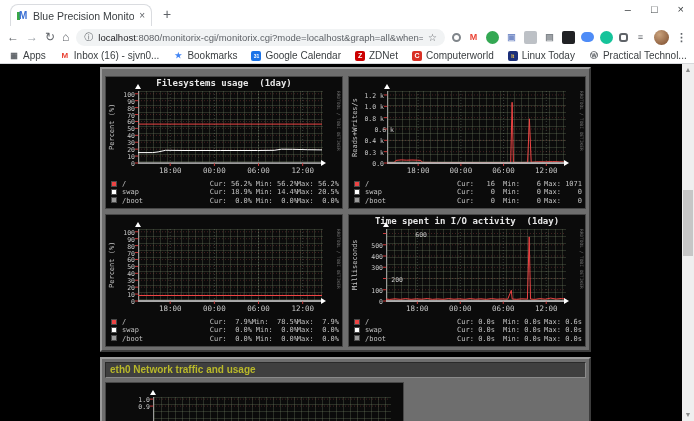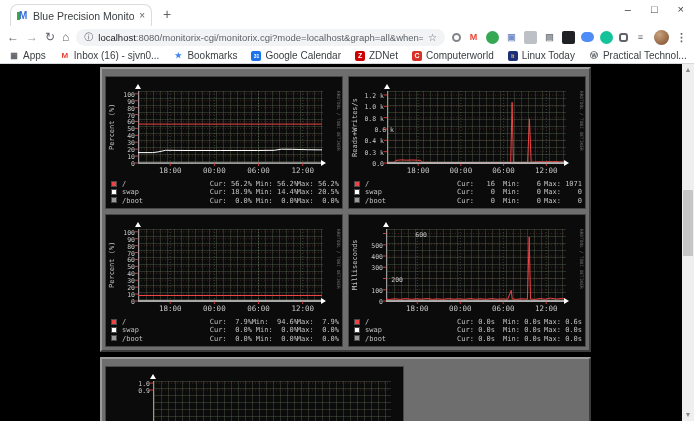--- a/index.html
+++ b/index.html
@@ -162,20 +162,21 @@
 
     <span class="bm-sep"></span>
 
   </div>
 
   <div class="content">
     <div class="mx-wrap">
       <div class="mx-box">
         <div class="mx-grid">
             <div class="gpanel std">
+              <div class="g-title">Filesystems usage  (1day)</div>
               <div class="g-ylab" style="left: 2px; top: 14px; height: 72px;">Percent (%)</div>
               <div class="g-plot" style="left: 32px; top: 14px; width: 184px; height: 72px;"></div>
               <svg class="g-svg" width="188" height="78" viewBox="-4 0 188 78" style="left: 28px; top: 14px;">
                 <line x1="-3" y1="72" x2="0" y2="72" stroke="#cc3a3a" stroke-width="1"></line>
                 <line x1="0" y1="65.07692307692308" x2="184" y2="65.07692307692308" stroke="rgba(200,85,85,0.30)" stroke-dasharray="1,2" stroke-width="1"></line>
                 <line x1="-3" y1="65.07692307692308" x2="0" y2="65.07692307692308" stroke="#cc3a3a" stroke-width="1"></line>
                 <line x1="0" y1="58.15384615384615" x2="184" y2="58.15384615384615" stroke="rgba(200,85,85,0.30)" stroke-dasharray="1,2" stroke-width="1"></line>
                 <line x1="-3" y1="58.15384615384615" x2="0" y2="58.15384615384615" stroke="#cc3a3a" stroke-width="1"></line>
                 <line x1="0" y1="51.23076923076923" x2="184" y2="51.23076923076923" stroke="rgba(200,85,85,0.30)" stroke-dasharray="1,2" stroke-width="1"></line>
                 <line x1="-3" y1="51.23076923076923" x2="0" y2="51.23076923076923" stroke="#cc3a3a" stroke-width="1"></line>
@@ -362,39 +363,40 @@
               <div class="g-xtick" style="left: 108.36px; top: 89px;">00:00</div>
               <div class="g-xtick" style="left: 152.52px; top: 89px;">06:00</div>
               <div class="g-xtick" style="left: 196.68px; top: 89px;">12:00</div>
               <div class="arr-up" style="left: 29px; top: 7px;"></div>
               <div class="arr-right" style="left: 215px; top: 83px;"></div>
               <div class="g-wm" style="left: 230px; top: 14px; height: 72px;">RRDTOOL / TOBI OETIKER</div>
               <div class="g-leg-row" style="top: 103px;">
                 <span class="g-sw" style="background: rgb(238, 68, 68);"></span>
                 <span class="g-nm">/</span>
                 <span class="g-cur">Cur:  7.9%</span>
-                <span class="g-min">Min:  94.6%</span>
+                <span class="g-min">Min:  78.5%</span>
                 <span class="g-max">Max:  7.9%</span>
               </div>
               <div class="g-leg-row" style="top: 111.3px;">
                 <span class="g-sw" style="background: rgb(255, 255, 255);"></span>
                 <span class="g-nm">swap</span>
                 <span class="g-cur">Cur:  0.0%</span>
                 <span class="g-min">Min:  0.0%</span>
                 <span class="g-max">Max:  0.0%</span>
               </div>
               <div class="g-leg-row" style="top: 119.6px;">
                 <span class="g-sw" style="background: rgb(154, 154, 154);"></span>
                 <span class="g-nm">/boot</span>
                 <span class="g-cur">Cur:  0.0%</span>
                 <span class="g-min">Min:  0.0%</span>
                 <span class="g-max">Max:  0.0%</span>
               </div>
             </div>
             <div class="gpanel std">
+              <div class="g-title">Time spent in I/O activity  (1day)</div>
               <div class="g-ylab" style="left: 2px; top: 14px; height: 72px;">Milliseconds</div>
               <div class="g-plot" style="left: 37px; top: 14px; width: 179px; height: 72px;"></div>
               <svg class="g-svg" width="183" height="78" viewBox="-4 0 183 78" style="left: 33px; top: 14px;">
                 <line x1="-3" y1="72" x2="0" y2="72" stroke="#cc3a3a" stroke-width="1"></line>
                 <line x1="0" y1="60.75" x2="179" y2="60.75" stroke="rgba(200,85,85,0.30)" stroke-dasharray="1,2" stroke-width="1"></line>
                 <line x1="-3" y1="60.75" x2="0" y2="60.75" stroke="#cc3a3a" stroke-width="1"></line>
                 <line x1="0" y1="49.5" x2="179" y2="49.5" stroke="rgba(200,85,85,0.30)" stroke-dasharray="1,2" stroke-width="1"></line>
                 <line x1="-3" y1="49.5" x2="0" y2="49.5" stroke="#cc3a3a" stroke-width="1"></line>
                 <line x1="0" y1="38.25" x2="179" y2="38.25" stroke="rgba(200,85,85,0.30)" stroke-dasharray="1,2" stroke-width="1"></line>
                 <line x1="-3" y1="38.25" x2="0" y2="38.25" stroke="#cc3a3a" stroke-width="1"></line>
@@ -448,20 +450,21 @@
                 <span class="g-sw" style="background: rgb(154, 154, 154);"></span>
                 <span class="g-nm">/boot</span>
                 <span class="g-cur">Cur: 0.0s</span>
                 <span class="g-min">Min: 0.0s</span>
                 <span class="g-max">Max: 0.0s</span>
               </div>
             </div>
           </div>
       </div>
       <div class="mx-box">
+        <div class="mx-header">eth0 Network traffic and usage</div>
         <div class="mx-grid">
             <div class="gpanel wide">
               <div class="g-plot" style="left: 47px; top: 14px; width: 237px; height: 72px;"></div>
               <svg class="g-svg" width="241" height="78" viewBox="-4 0 241 78" style="left: 43px; top: 14px;">
                 <line x1="0" y1="2.0970873786407758" x2="237" y2="2.0970873786407758" stroke="rgba(200,85,85,0.30)" stroke-dasharray="1,2" stroke-width="1"></line>
                 <line x1="-3" y1="2.0970873786407758" x2="0" y2="2.0970873786407758" stroke="#cc3a3a" stroke-width="1"></line>
                 <line x1="0" y1="9.087378640776702" x2="237" y2="9.087378640776702" stroke="rgba(200,85,85,0.30)" stroke-dasharray="1,2" stroke-width="1"></line>
                 <line x1="-3" y1="9.087378640776702" x2="0" y2="9.087378640776702" stroke="#cc3a3a" stroke-width="1"></line>
               </svg>
               <div class="g-ytick" style="left: 0px; width: 44px; top: 13.0971px;">1.0</div>

